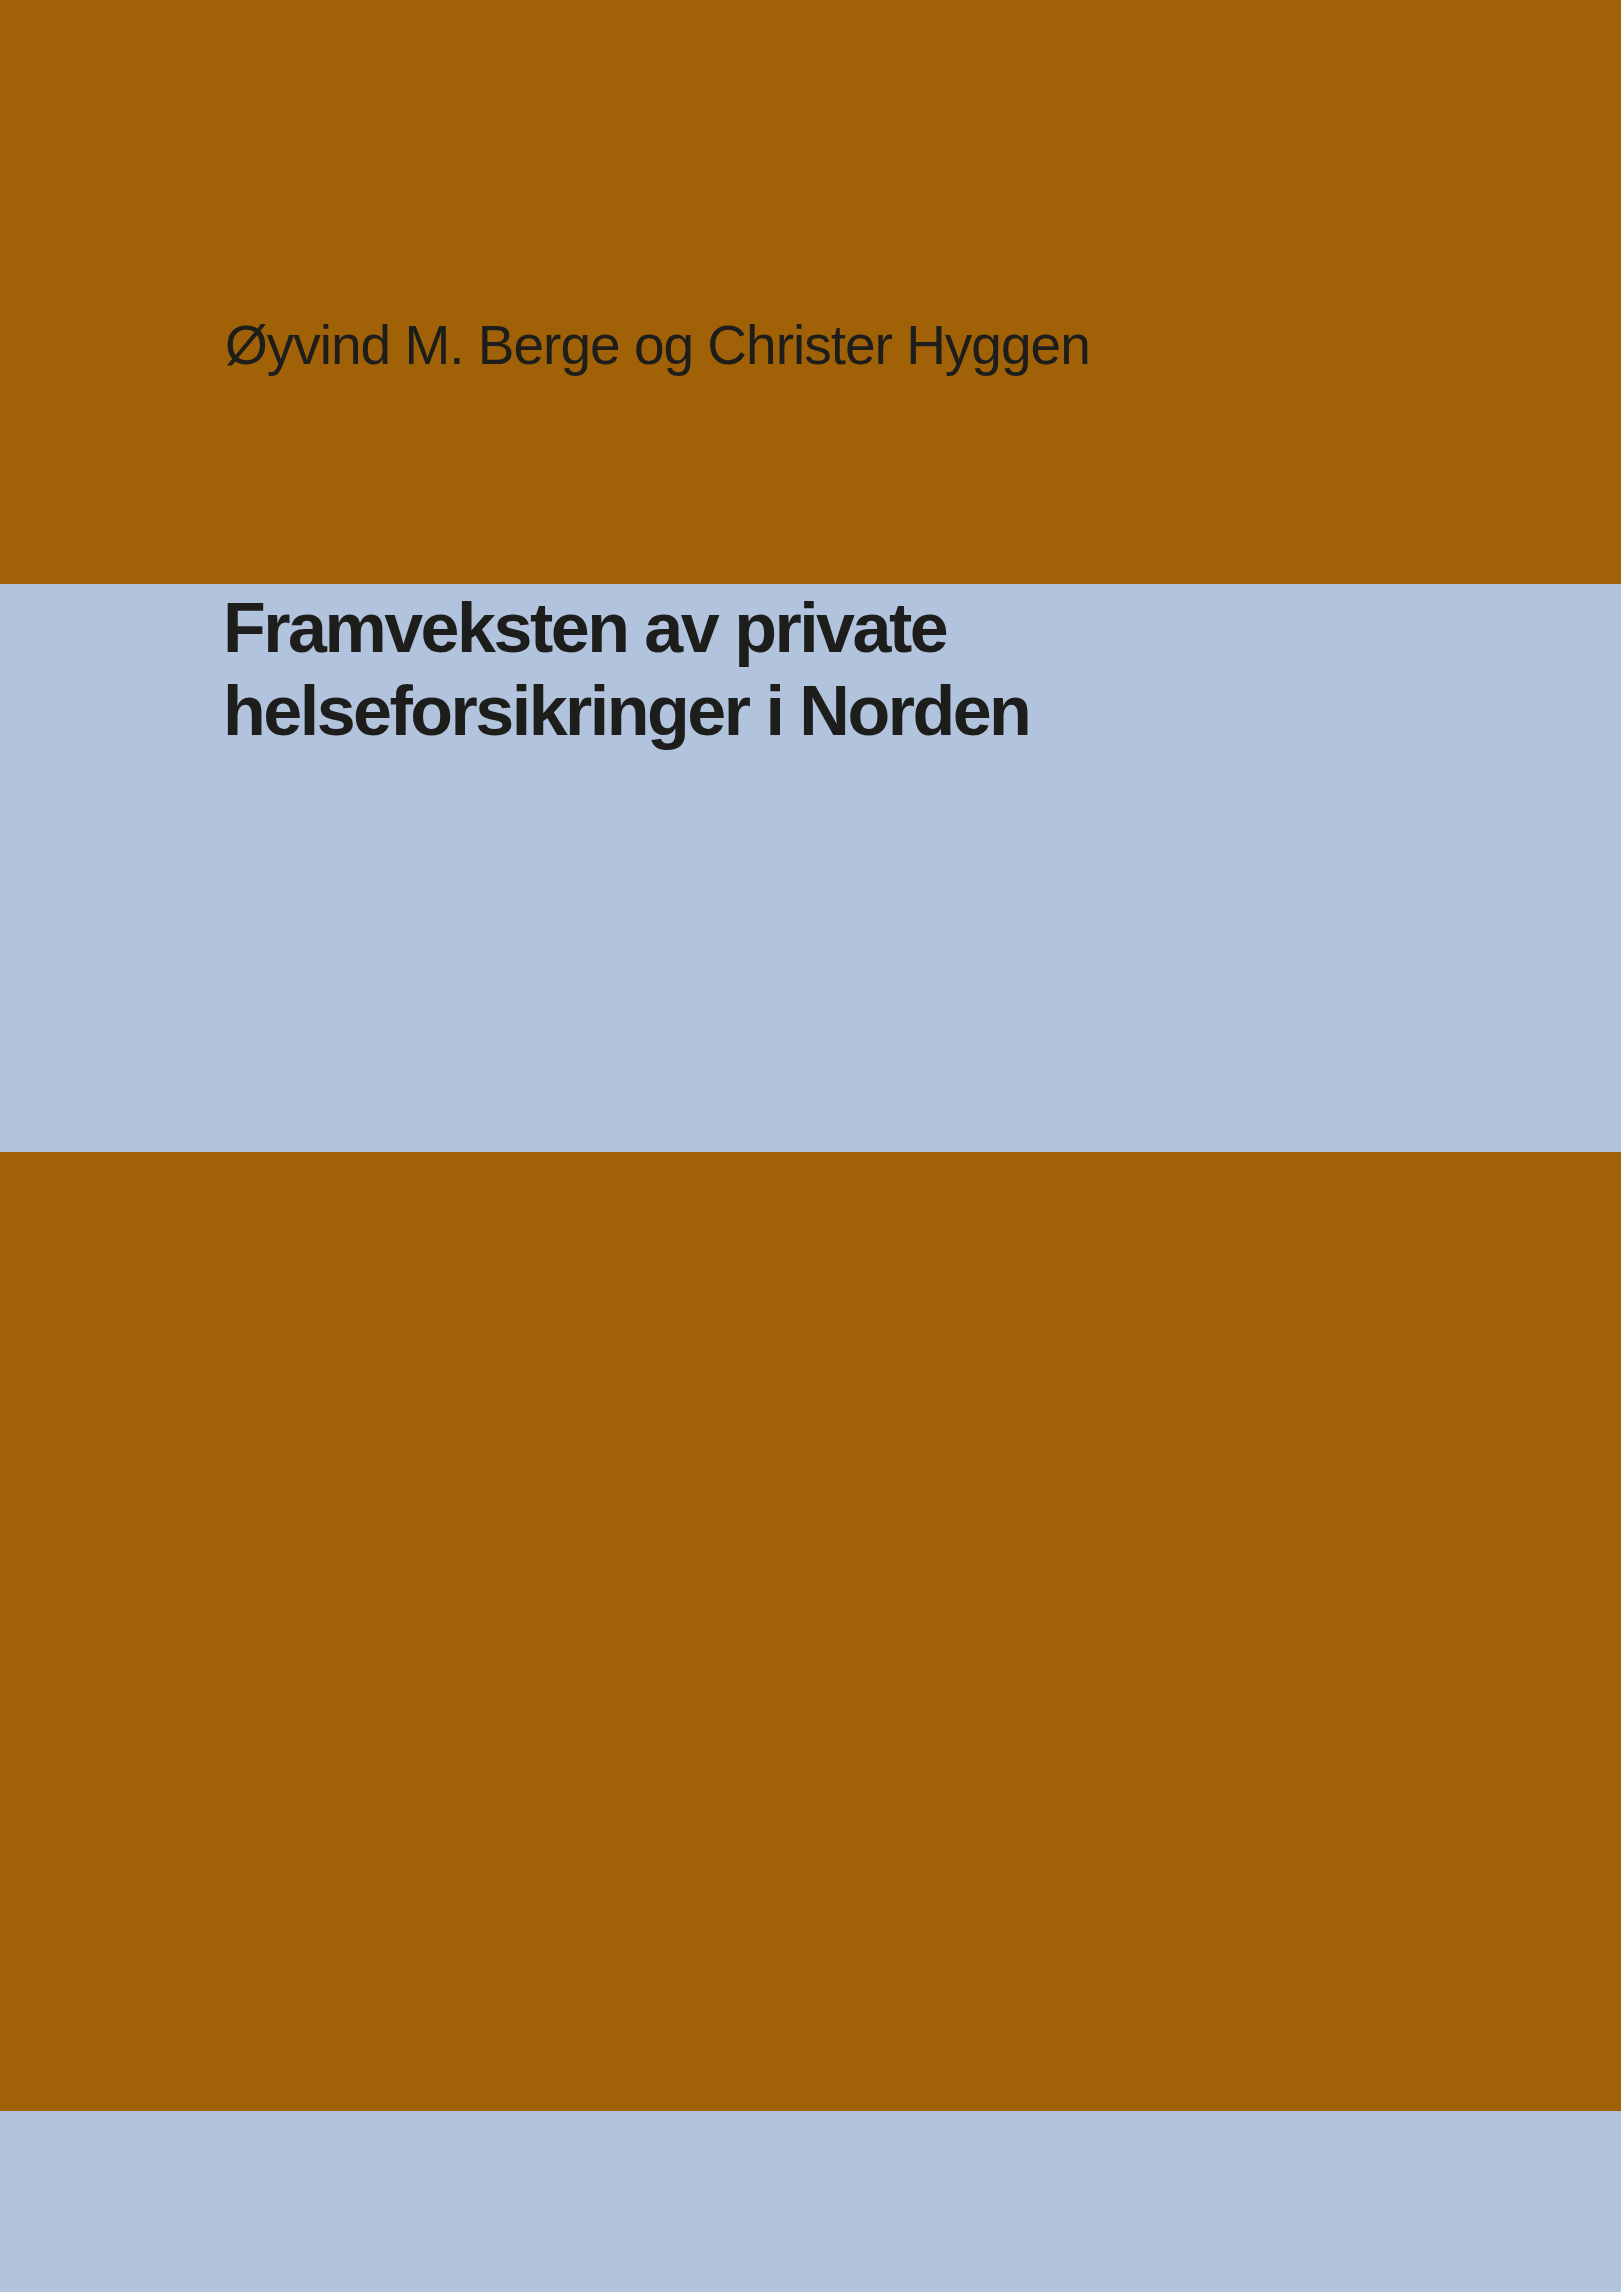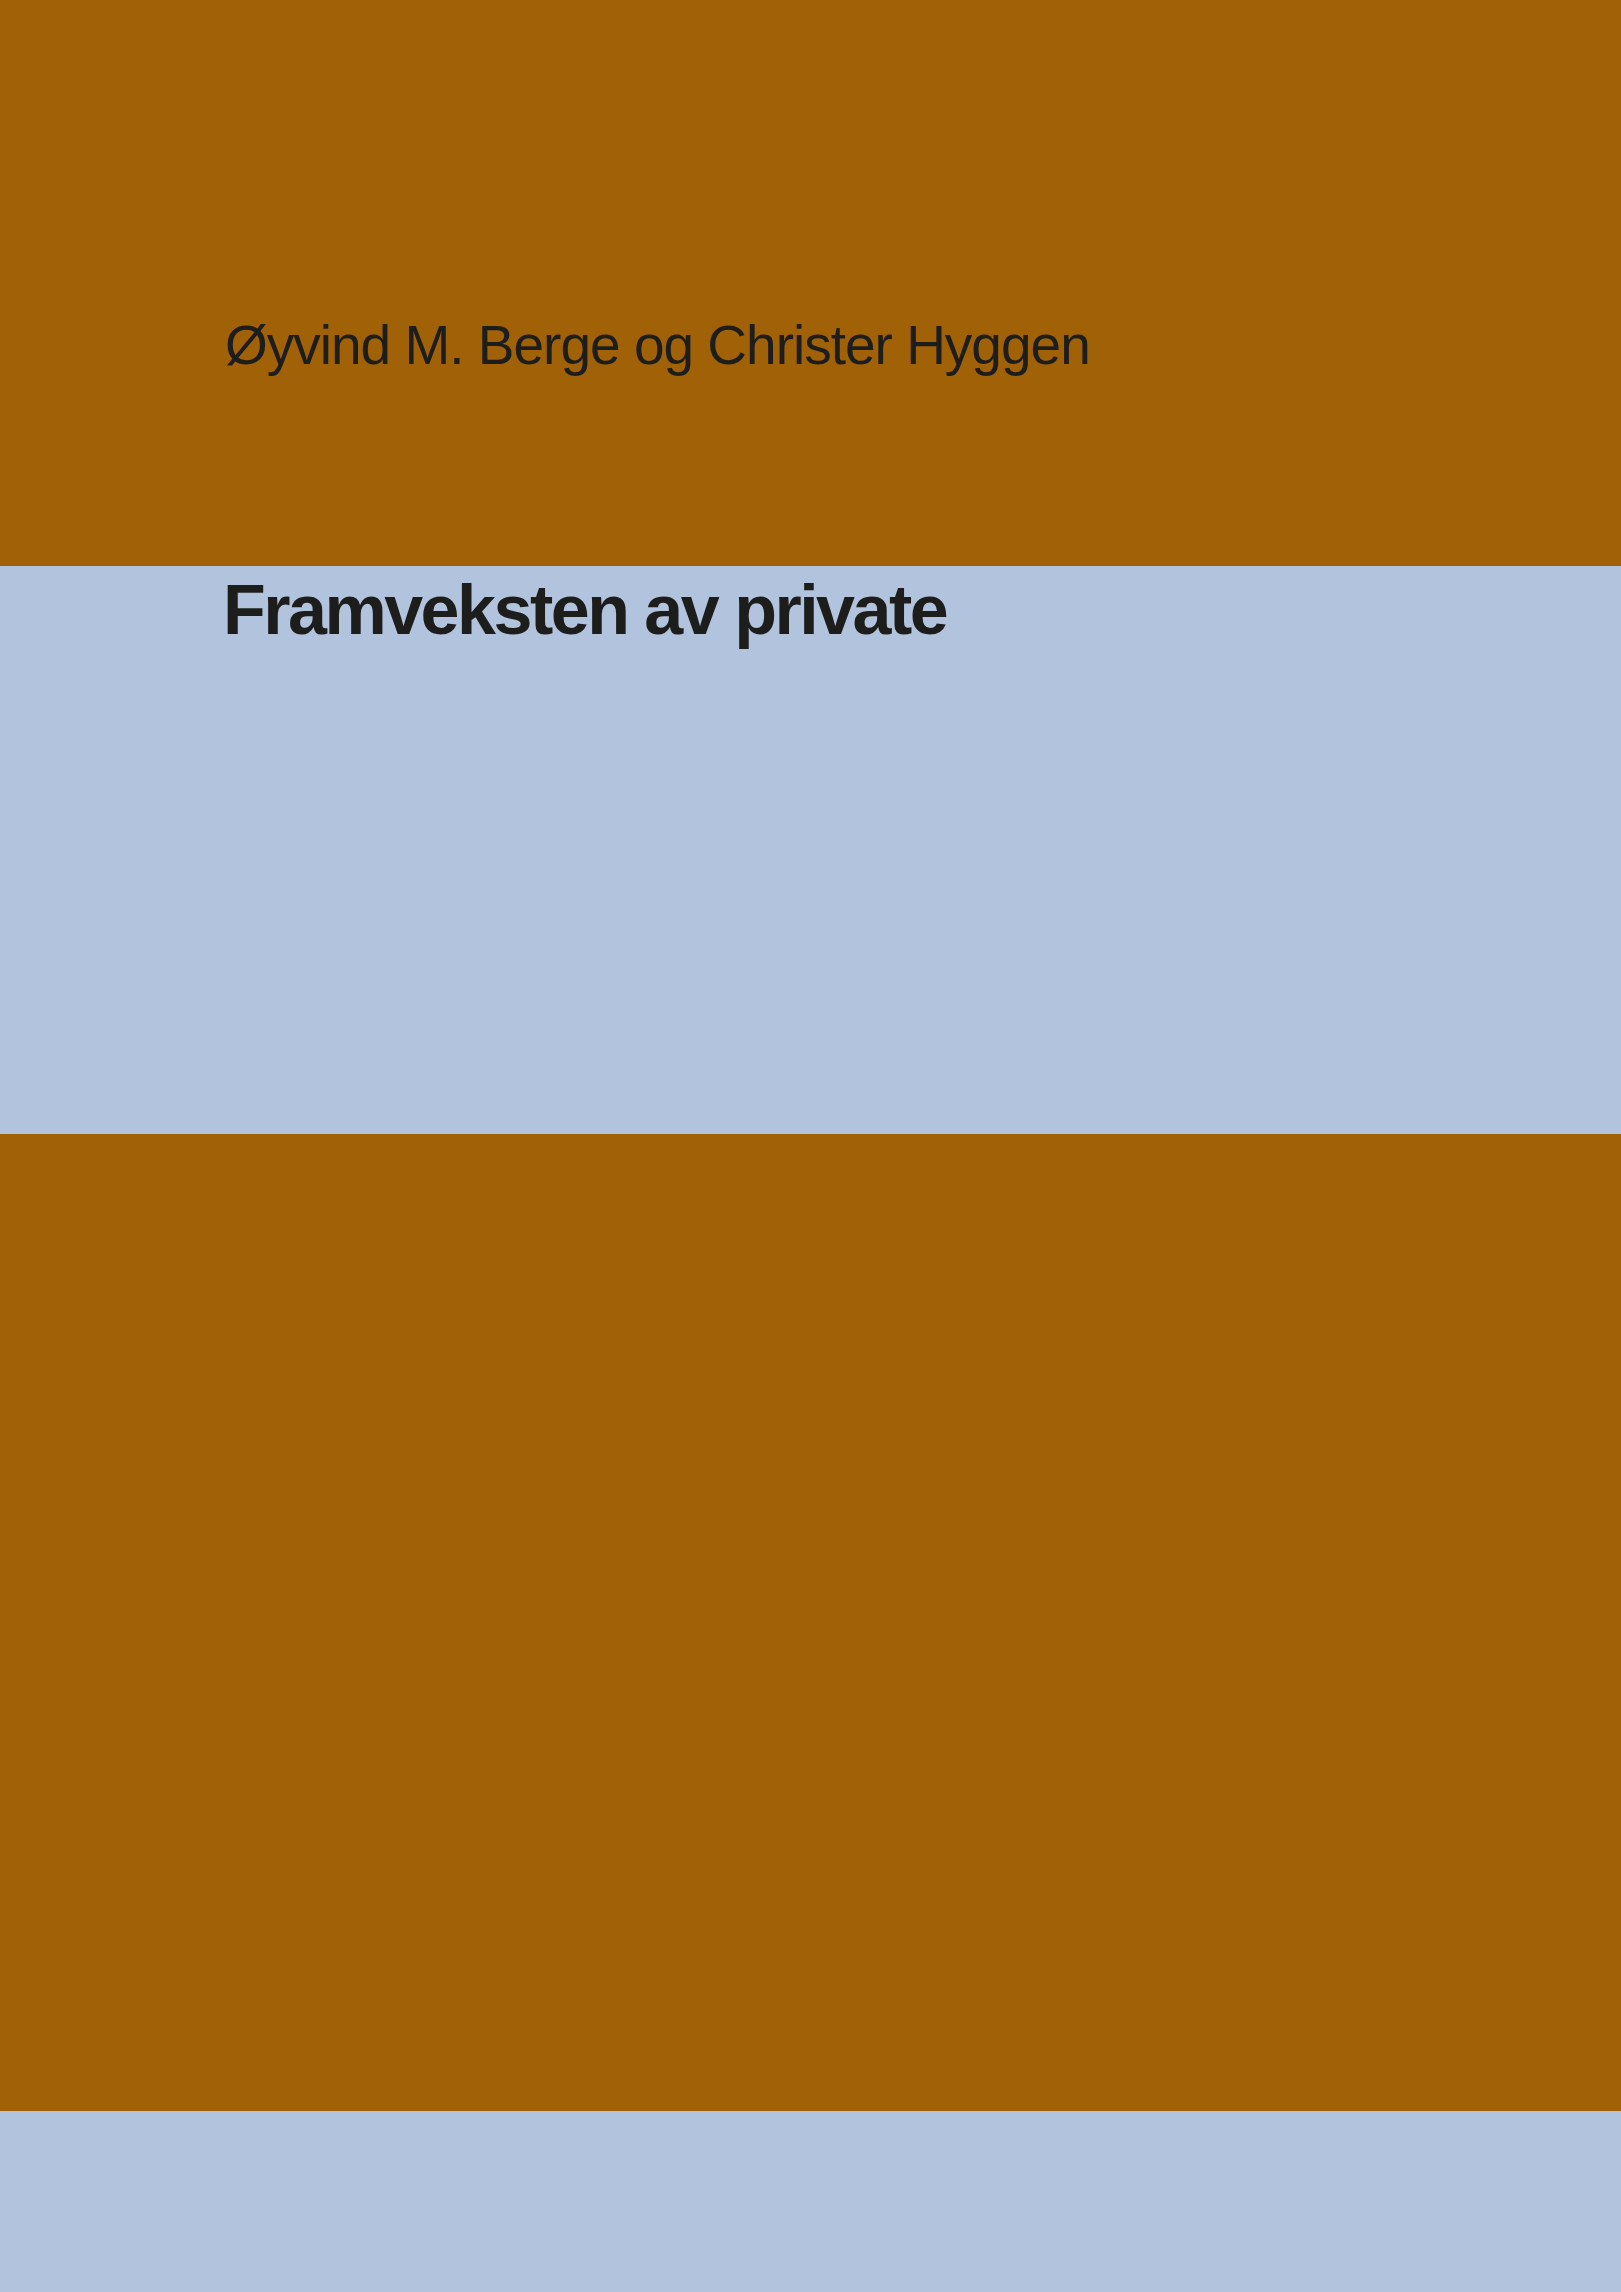--- a/index.html
+++ b/index.html
@@ -22,21 +22,21 @@
     top: 318px;
     font-size: 55px;
     line-height: 1;
     letter-spacing: -1px;
     font-weight: 400;
     white-space: nowrap;
   }
   .title-band {
     position: absolute;
     left: 0;
-    top: 566px;
+    top: 584px;
     width: 1621px;
     height: 568px;
     background: var(--band-blue, #b2c3dd);
   }
   .cover-title {
     position: absolute;
     left: 223px;
     top: 2.9px; 
     font-size: 70px;
     line-height: 83px;
@@ -80,20 +80,21 @@
 </head>
 <body>
 
 <div class="page">
 
   <div class="author-line">Øyvind M. Berge og Christer Hyggen</div>
 
   <div class="title-band">
     <div class="cover-title">
       <div>Framveksten av private</div>
+      <div>helseforsikringer i Norden</div>
     </div>
   </div>
 
 
   <div class="footer-band"></div>
 
 </div>
 
 
 </body></html>

